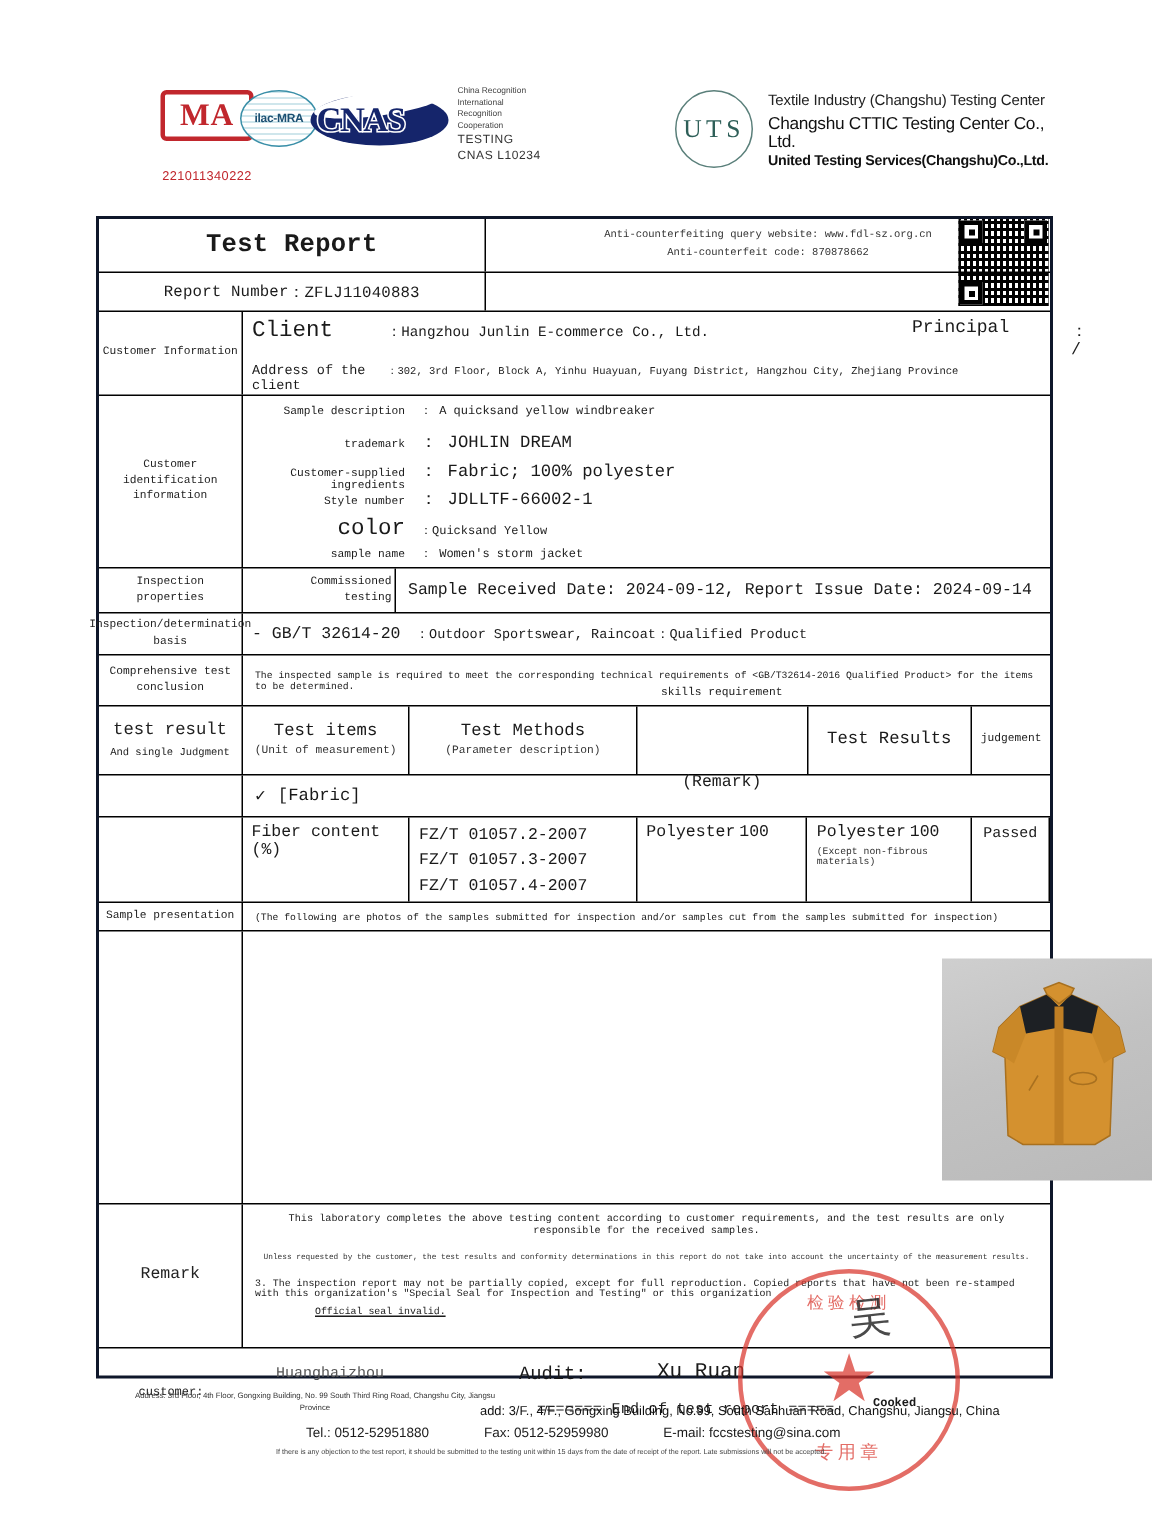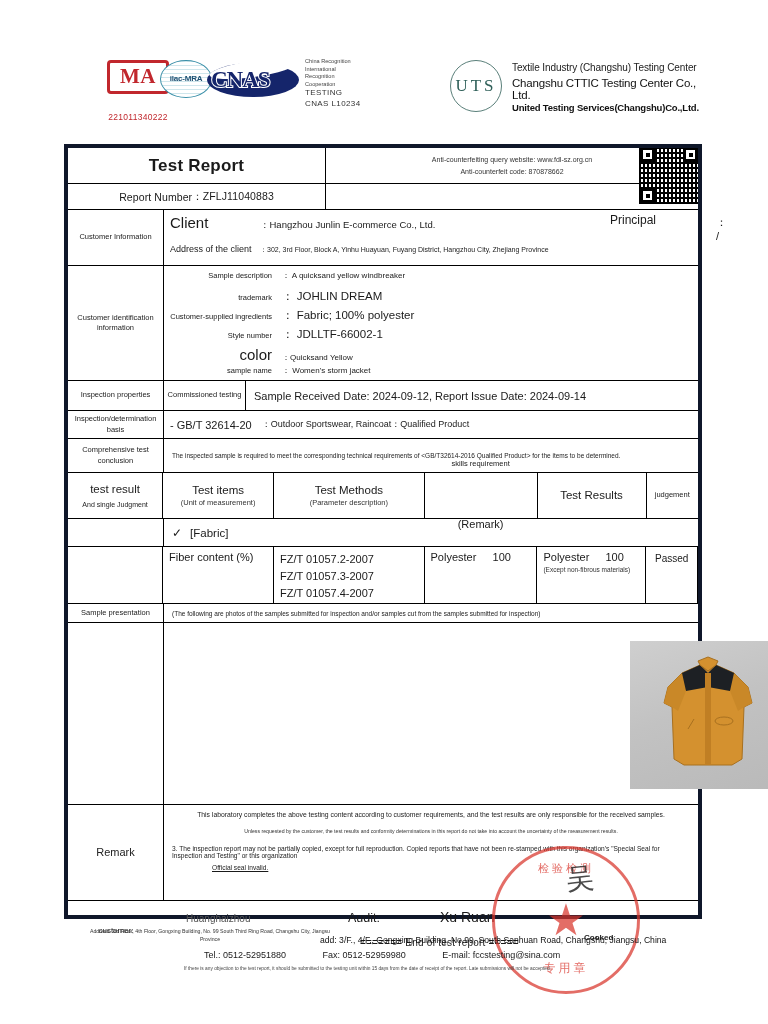--- a/index.html
+++ b/index.html
@@ -65,21 +65,22 @@
   .uts-letters { font-size: 17px; letter-spacing: 3px; font-family: "Liberation Serif", serif; }
   .uts-lines { position: absolute; left: 62px; top: 8px; }
   .uts-l1 { font-size: 10px; color: #222; letter-spacing: -.1px; }
   .uts-l2 { font-size: 11.5px; color: #111; margin-top: 4px; letter-spacing: -.2px; }
   .uts-l3 { font-size: 9.5px; color: #111; margin-top: 1px; letter-spacing: -.2px; font-weight: bold; }
 
   
   .doc {
     position: absolute; left: 64px; top: 144px;
     width: 638px; height: 775px;
-    border: 4px solid #0f172a;
+    border: 2px solid #0f172a;
+    font-family: Liberation Mono, monospace;
   }
 
   .row { display: flex; border-bottom: 1px solid #000; }
   .row:last-child { border-bottom: none; }
 
   
   .title-row { height: 36px; }
   .title-cell {
     width: 258px; border-right: 1px solid #000;
     display: flex; align-items: center; justify-content: center;
@@ -117,21 +118,21 @@
   
   .lbl {
     width: 96px; border-right: 1px solid #000;
     display: flex; align-items: center; justify-content: center;
     text-align: center; font-size: 7.5px; color: #222; line-height: 1.4; padding: 2px;
   }
   .lbl.big { font-size: 11px; }
   .sub {
     width: 82px; border-right: 1px solid #000;
     display: flex; align-items: center; justify-content: center;
-    text-align: center; font-size: 7.5px; line-height: 1.4; padding: 2px;
+    text-align: right; font-size: 7.5px; line-height: 1.4; padding: 2px; margin-left: 20px;
   }
   .body-cell { flex: 1; position: relative; }
 
   
   .cust-row { height: 56px; }
   .cust-inner { padding: 4px 0 0 6px; }
   .cust-l1 { display: flex; align-items: baseline; height: 26px; }
   .c-client { font-size: 15px; width: 90px; }
   .c-name { font-size: 9.5px; }
   .c-principal { position: absolute; left: 446px; top: 3px; font-size: 12px; }

